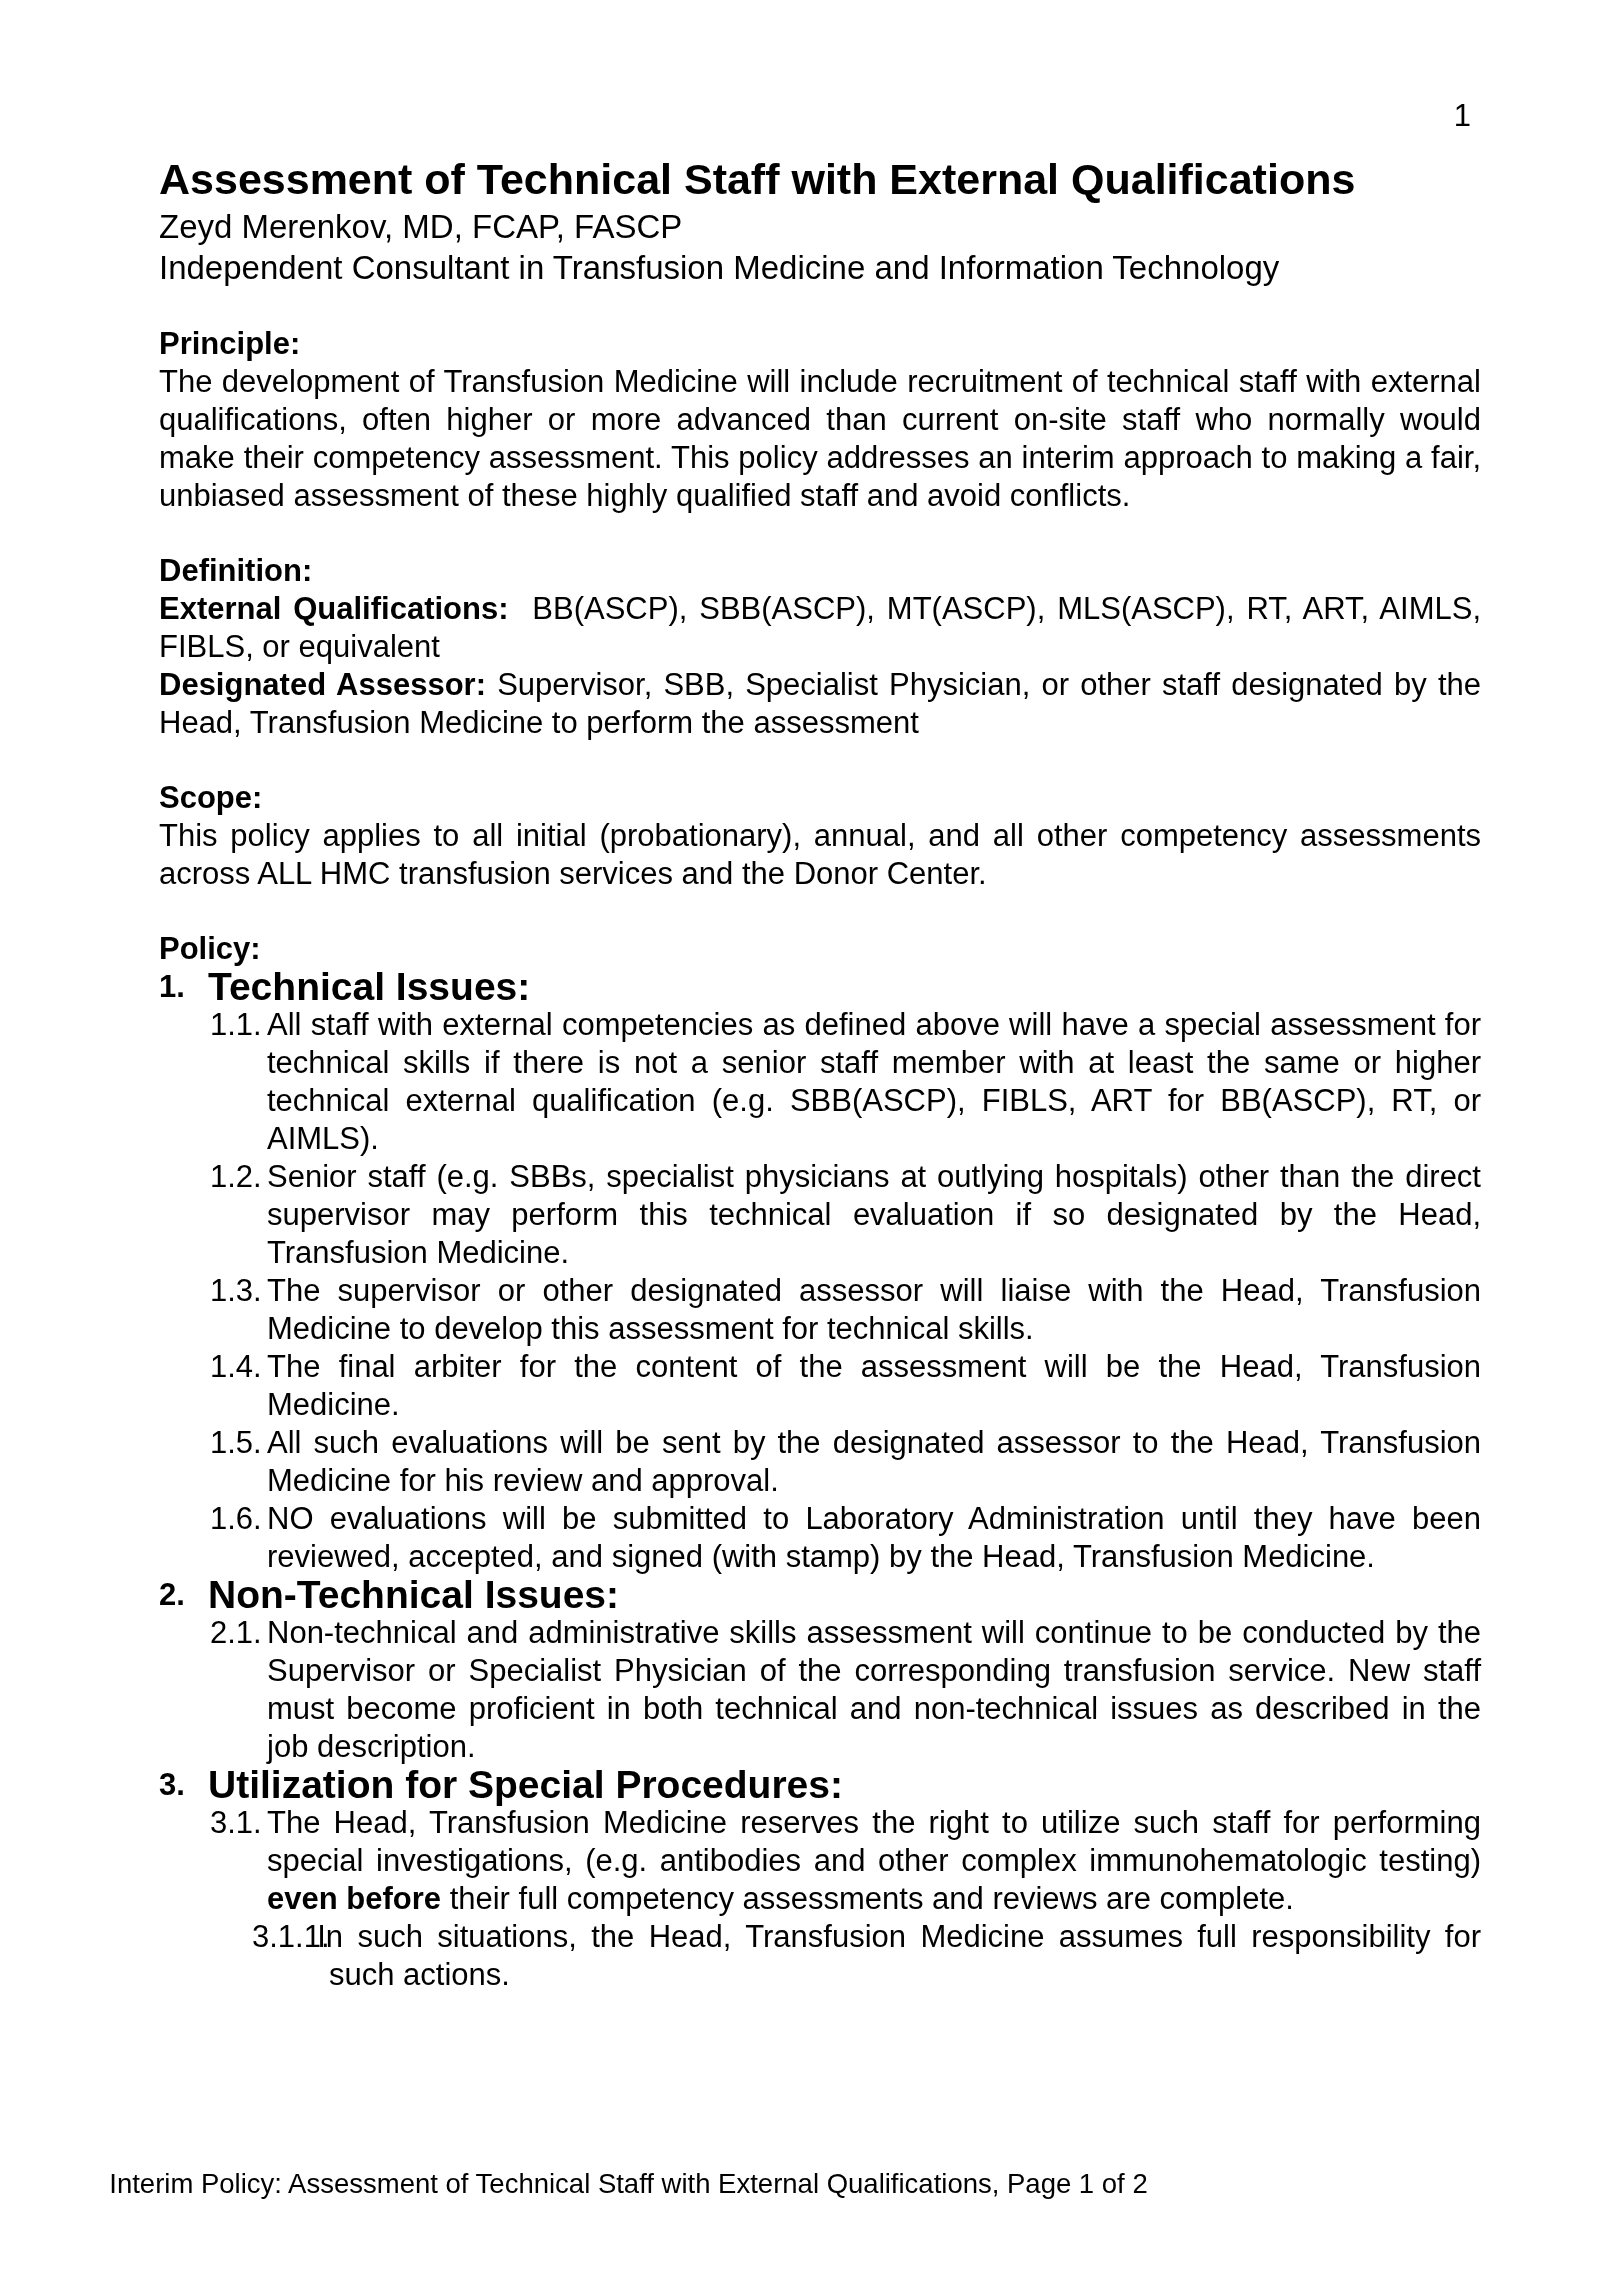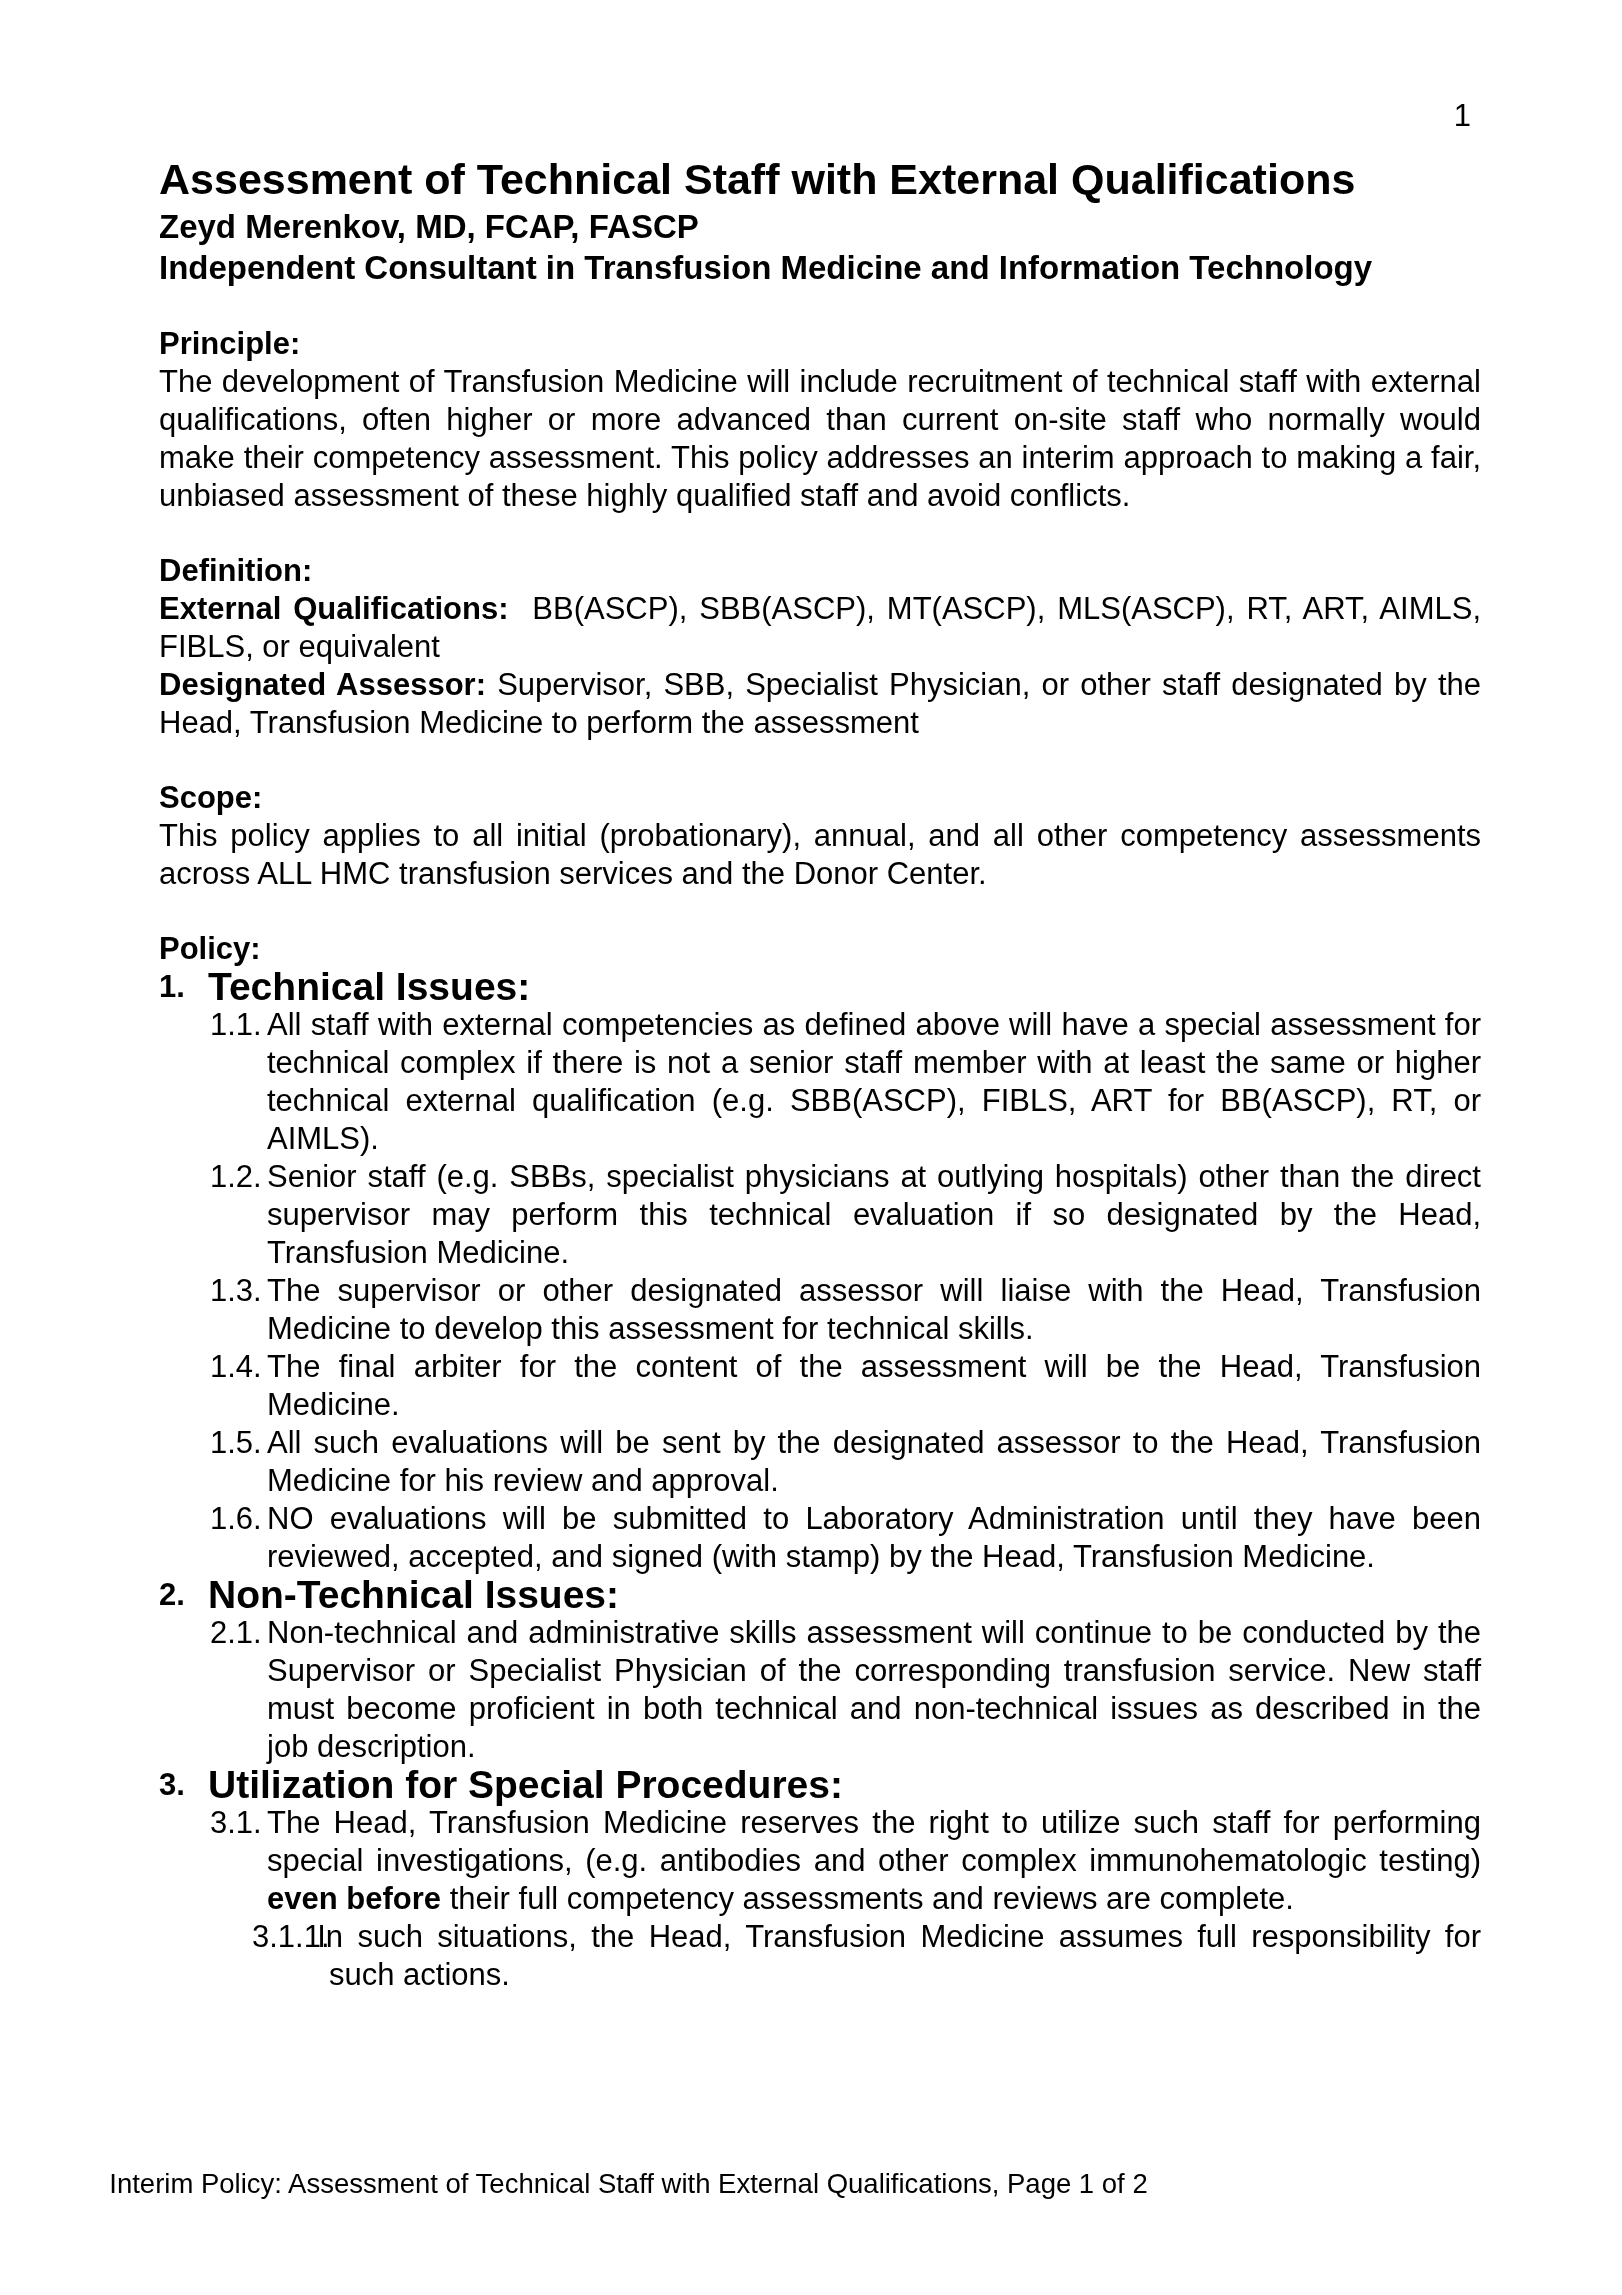--- a/index.html
+++ b/index.html
@@ -1,21 +1,21 @@
 <!DOCTYPE html>
 <html style="font-size:10.5px"><head>
 <meta charset="utf-8">
 <style>
   html, body { margin:0; padding:0; background:#ffffff; }
   body { width:1623px; height:2295px; position:relative; overflow:hidden;
          font-family:"Liberation Sans", sans-serif; color:#000; }
   .page-number { position:absolute; top:98px; right:152px; font-size:31px; }
   .content { position:absolute; left:159px; top:152px; width:1322px; }
   .title { font-weight:bold; font-size:43px; line-height:54px; margin:0; }
-  .subtitle { font-weight:bold; font-size:33px; line-height:41px; margin:0; }
+  .subtitle { font-weight:normal; font-size:33px; line-height:41px; margin:0; }
   .section { margin-top:37px; }
   .h { font-weight:bold; font-size:31px; line-height:38px; margin:0; }
   p, .txt { font-size:31px; line-height:38px; margin:0; text-align:justify; }
   .b { font-weight:bold; }
   .def-row { font-size:31px; line-height:38px; text-align:justify; }
   ol.lvl1 { list-style:none; margin:0; padding:0; }
   .l1 { position:relative; padding-left:49px; }
   .l1 > .num { position:absolute; left:0; top:0; font-weight:bold; font-size:31px; line-height:38px; }
   .l1 > .lab { font-weight:bold; font-size:39px; line-height:38px; }
   .l2 { position:relative; padding-left:59px; }
@@ -60,21 +60,21 @@
 
   <section class="section">
     <h2 class="h">Policy:</h2>
     <ol class="lvl1">
 
       <li class="l1">
         <span class="num">1.</span>
         <div class="lab">Technical Issues:</div>
         <div class="l2">
           <span class="num">1.1.</span>
-          <div class="txt">All staff with external competencies as defined above will have a special assessment for technical complex if there is not a senior staff member with at least the same or higher technical external qualification (e.g. SBB(ASCP), FIBLS, ART for BB(ASCP), RT, or AIMLS).</div>
+          <div class="txt">All staff with external competencies as defined above will have a special assessment for technical skills if there is not a senior staff member with at least the same or higher technical external qualification (e.g. SBB(ASCP), FIBLS, ART for BB(ASCP), RT, or AIMLS).</div>
         </div>
         <div class="l2">
           <span class="num">1.2.</span>
           <div class="txt">Senior staff (e.g. SBBs, specialist physicians at outlying hospitals) other than the direct supervisor may perform this technical evaluation if so designated by the Head, Transfusion Medicine.</div>
         </div>
         <div class="l2">
           <span class="num">1.3.</span>
           <div class="txt">The supervisor or other designated assessor will liaise with the Head, Transfusion Medicine to develop this assessment for technical skills.</div>
         </div>
         <div class="l2">

